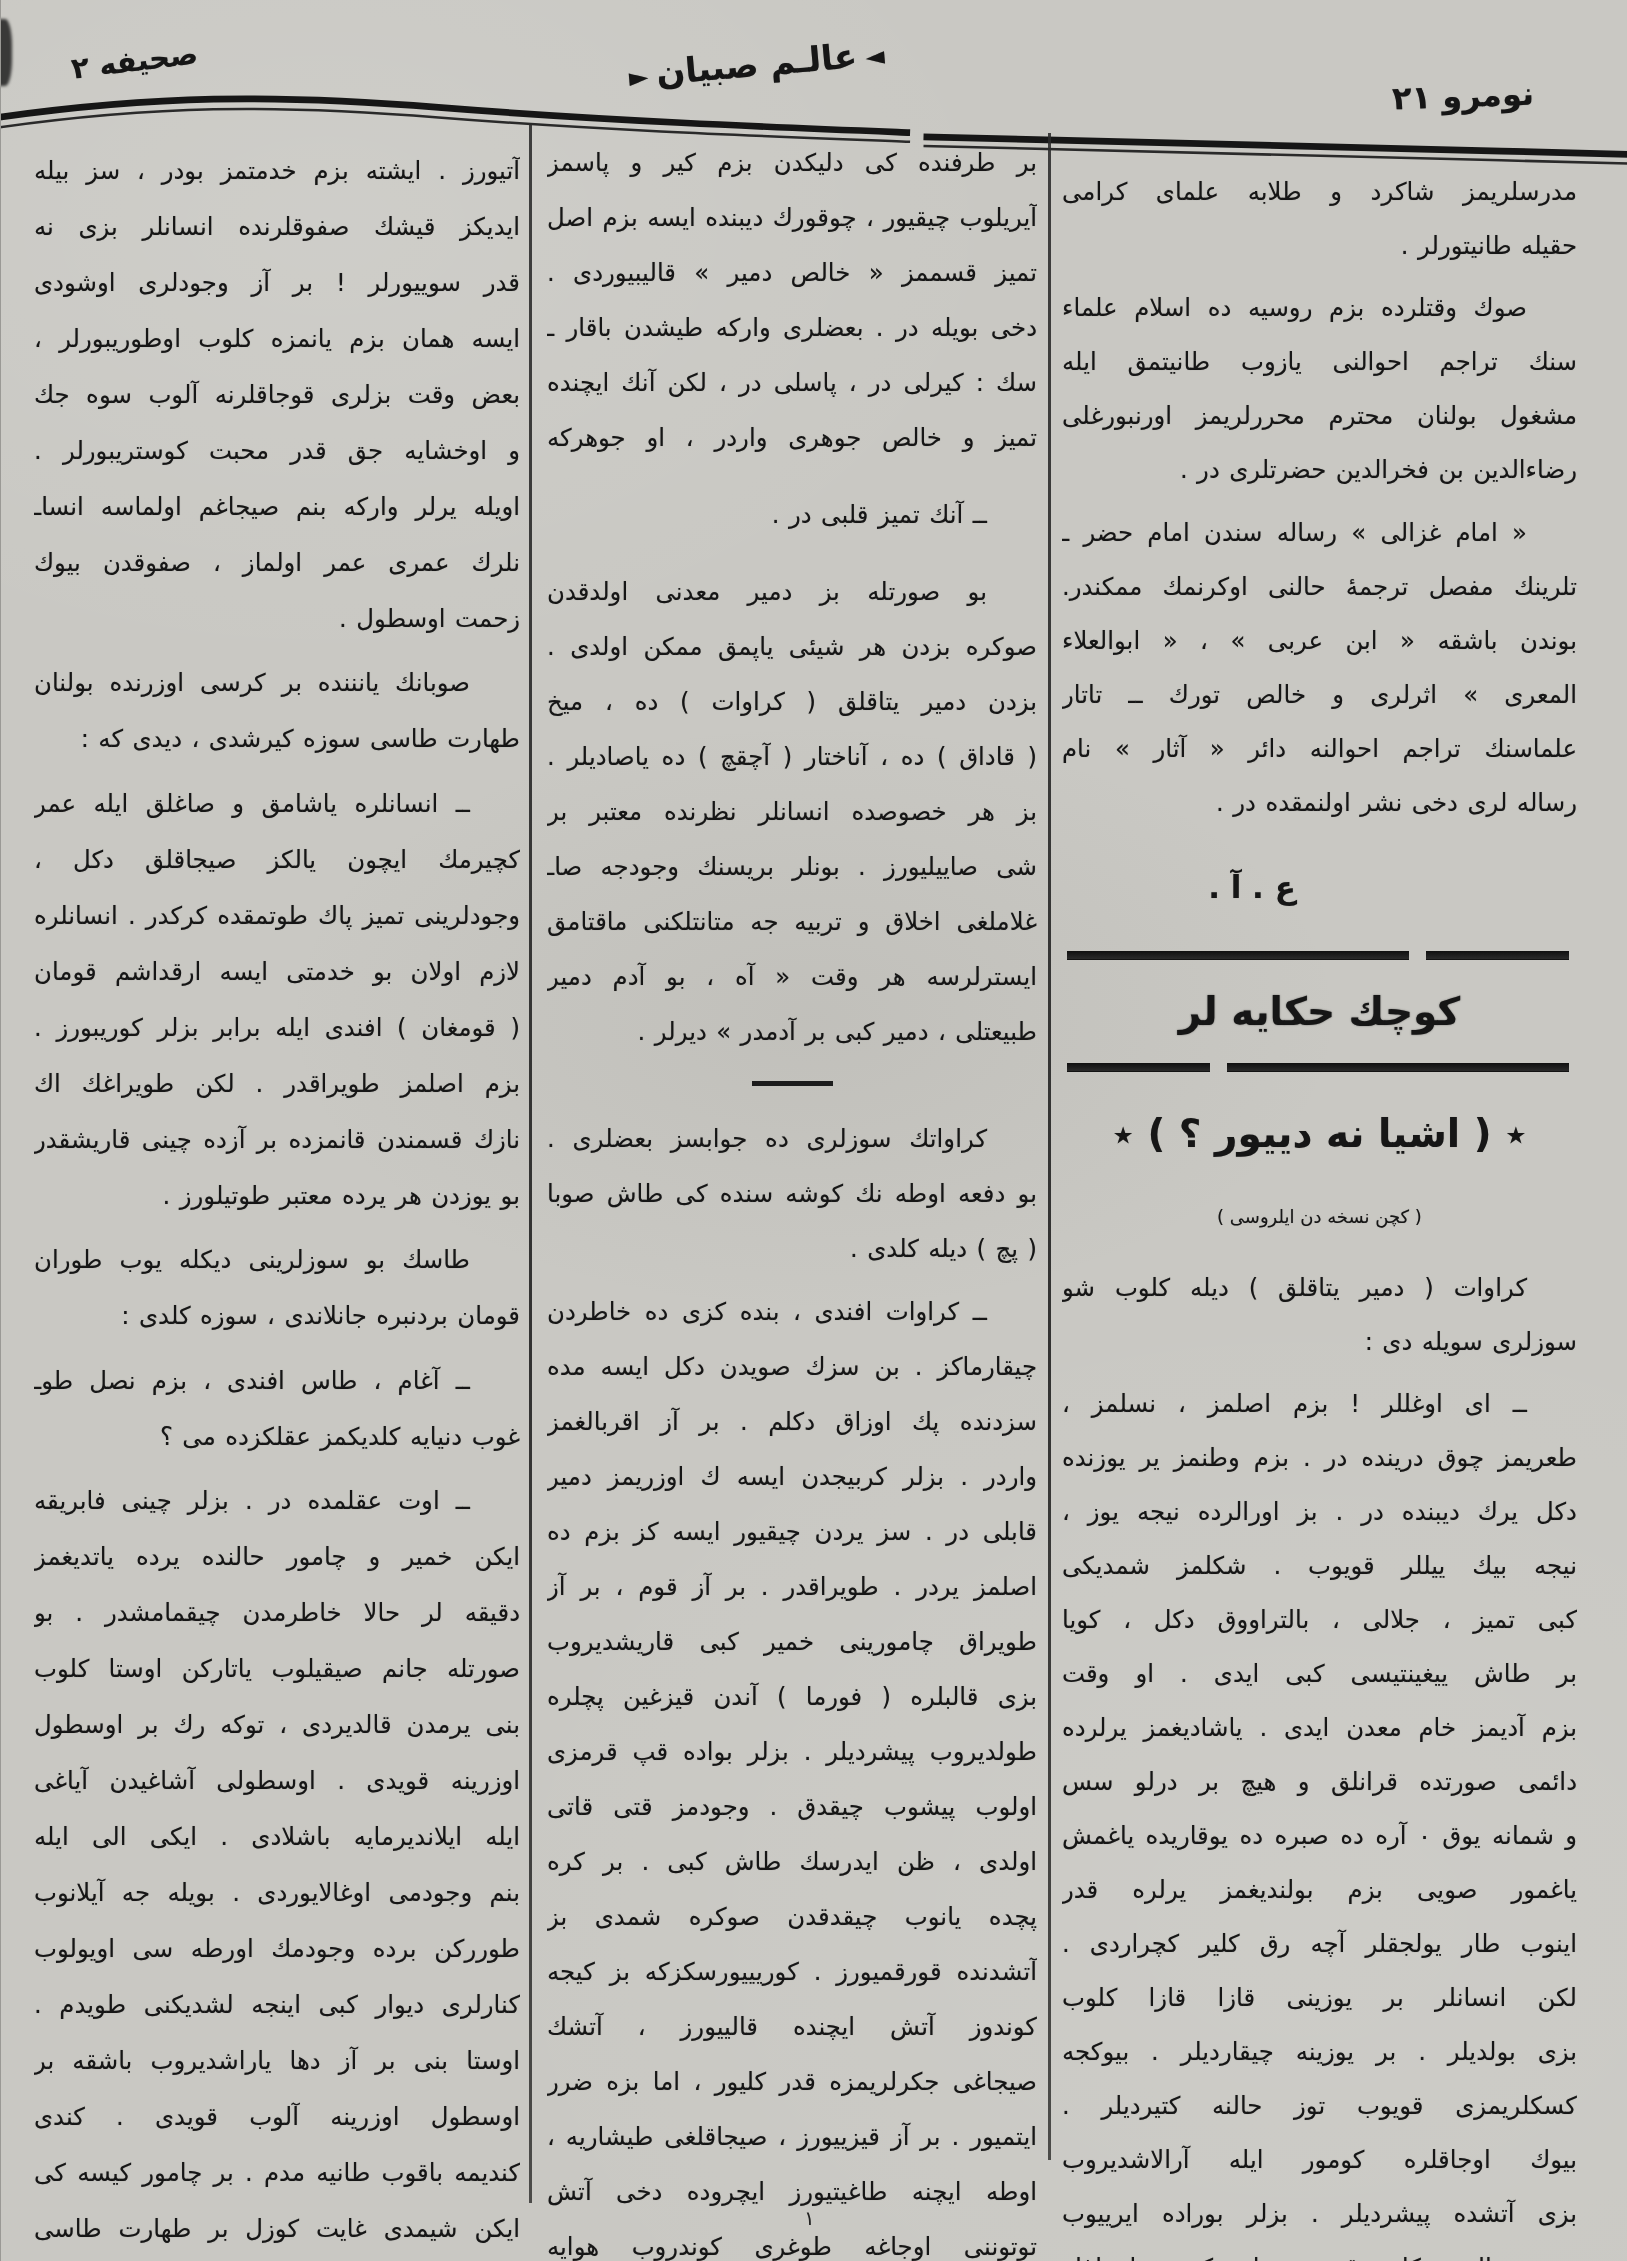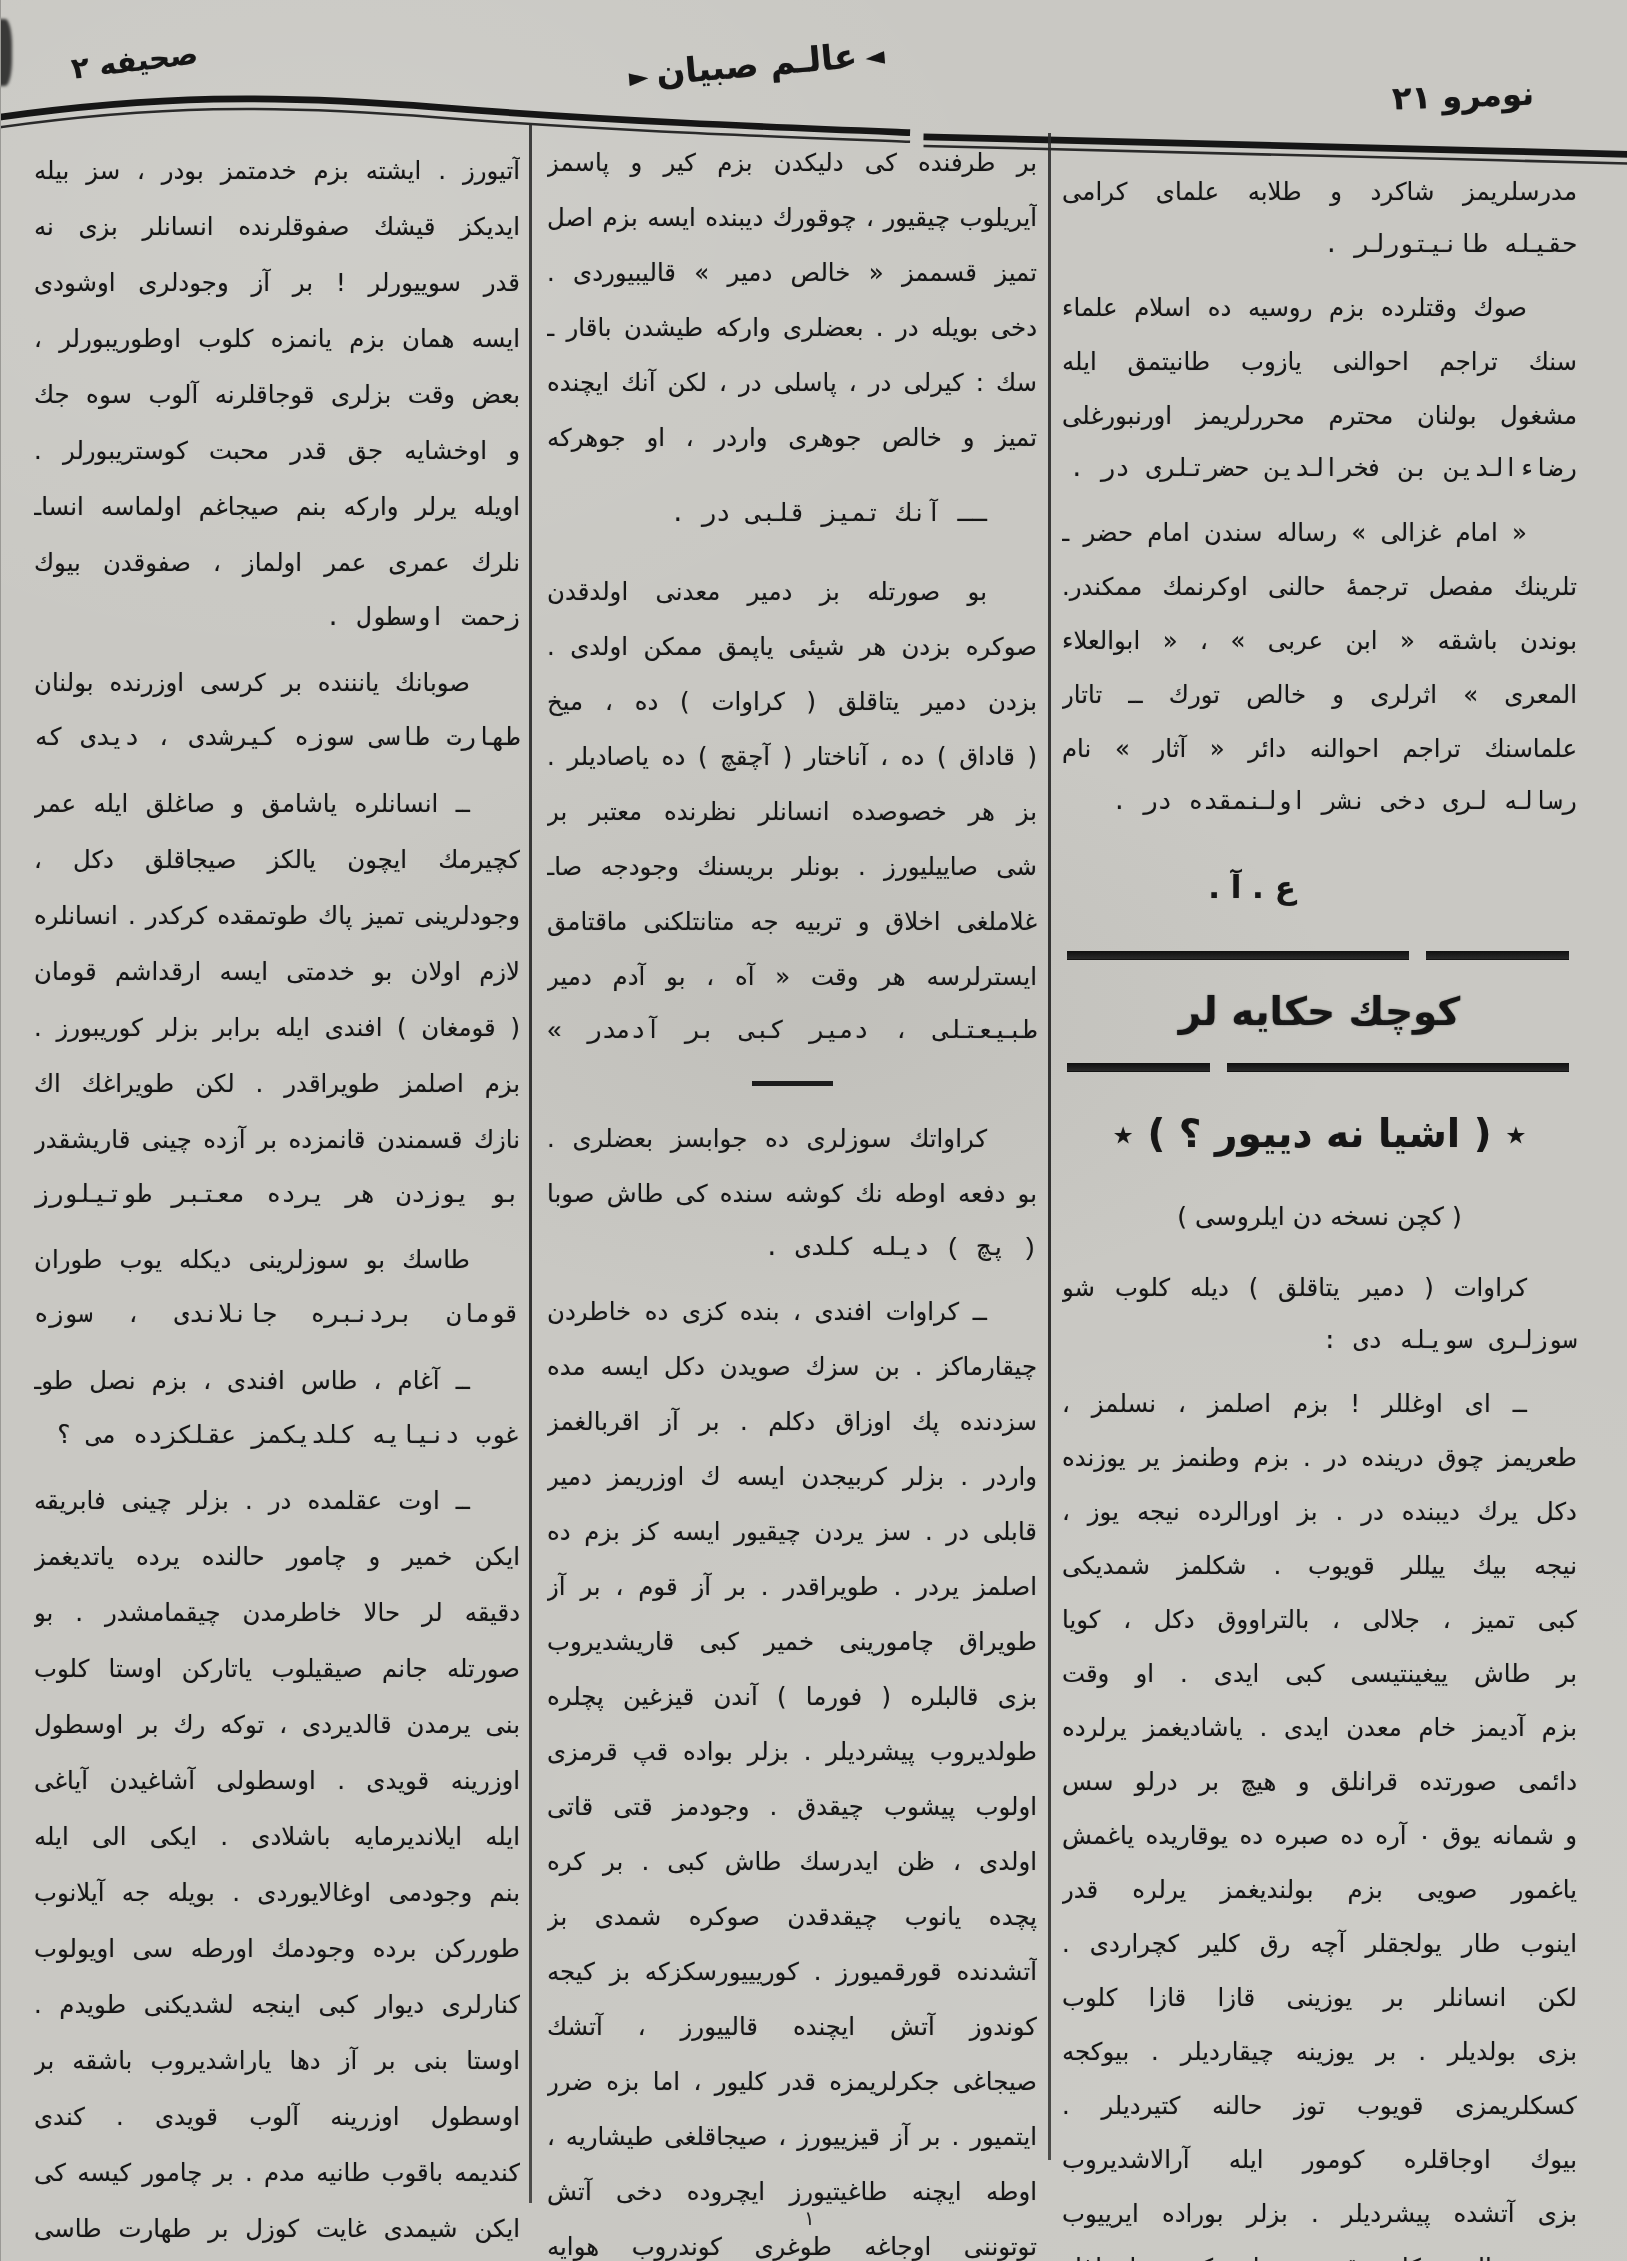--- a/index.html
+++ b/index.html
@@ -26,30 +26,30 @@
   .vdiv.d1{left:529px;top:125px;height:2078px;}
   .vdiv.d2{left:1048px;top:133px;height:2027px;}
   
   .col{position:absolute;direction:rtl;font-size:24.4px;line-height:var(--lh);text-shadow:0 0 0.8px rgba(10,10,10,.35);}
   .col.right{--lh:54px;left:1062px;top:165px;width:515px;}
   .col.middle{--lh:55px;left:547px;top:135px;width:490px;}
   .col.left{--lh:56px;left:34px;top:143px;width:486px;}
   .para{margin:0 0 8.4px 0;}
   .para.gap{margin:22px 0 22px 0;}
   .ln{height:var(--lh);overflow:hidden;text-align:justify;text-align-last:justify;word-spacing:1.7px;}
-  .ln.e{text-align-last:right;font-family:Liberation Mono, monospace;}
+  .ln.e{text-align-last:right;}
   .ln.i{padding-right:50px;}
   .signature{text-align:right;font-size:31px;font-weight:bold;padding:22px 135px 25px 0;text-align-last:center;}
   .drule{display:flex;gap:17px;height:7.6px;margin:11.8px 8.4px 11.8px 5px;direction:rtl;}
   .drule .bar{background:linear-gradient(#101010,#2a2a2a);height:7.6px;border-bottom:1.7px solid rgba(20,20,20,.5);}
   .drule.a .b1{flex:1;} .drule.a .b2{flex:2.4;}
   .drule.b .b1{flex:2.4;} .drule.b .b2{flex:1;}
   .heading{text-align:center;font-size:39px;font-weight:bold;padding:15px 0 11.8px 0;letter-spacing:1.7px;text-shadow:0 0 1.7px rgba(0,0,0,.5);}
   .ornament{text-align:center;font-size:39px;font-weight:bold;padding:25px 0 6.7px 0;}
-  .subtitle{text-align:center;font-size:25px;padding:22px 0 17px 0;}
+  .subtitle{text-align:center;font-size:18px;padding:22px 0 17px 0;}
   .srule{width:81px;height:5px;background:#1c1c1c;margin:22px auto 25px auto;}
   .footer-mark{position:absolute;left:804px;top:2206px;font-size:20px;color:#222;}
 </style>
 </head>
 <body>
 
 <div class="page">
 
   <div class="corner-smudge"></div>
 

